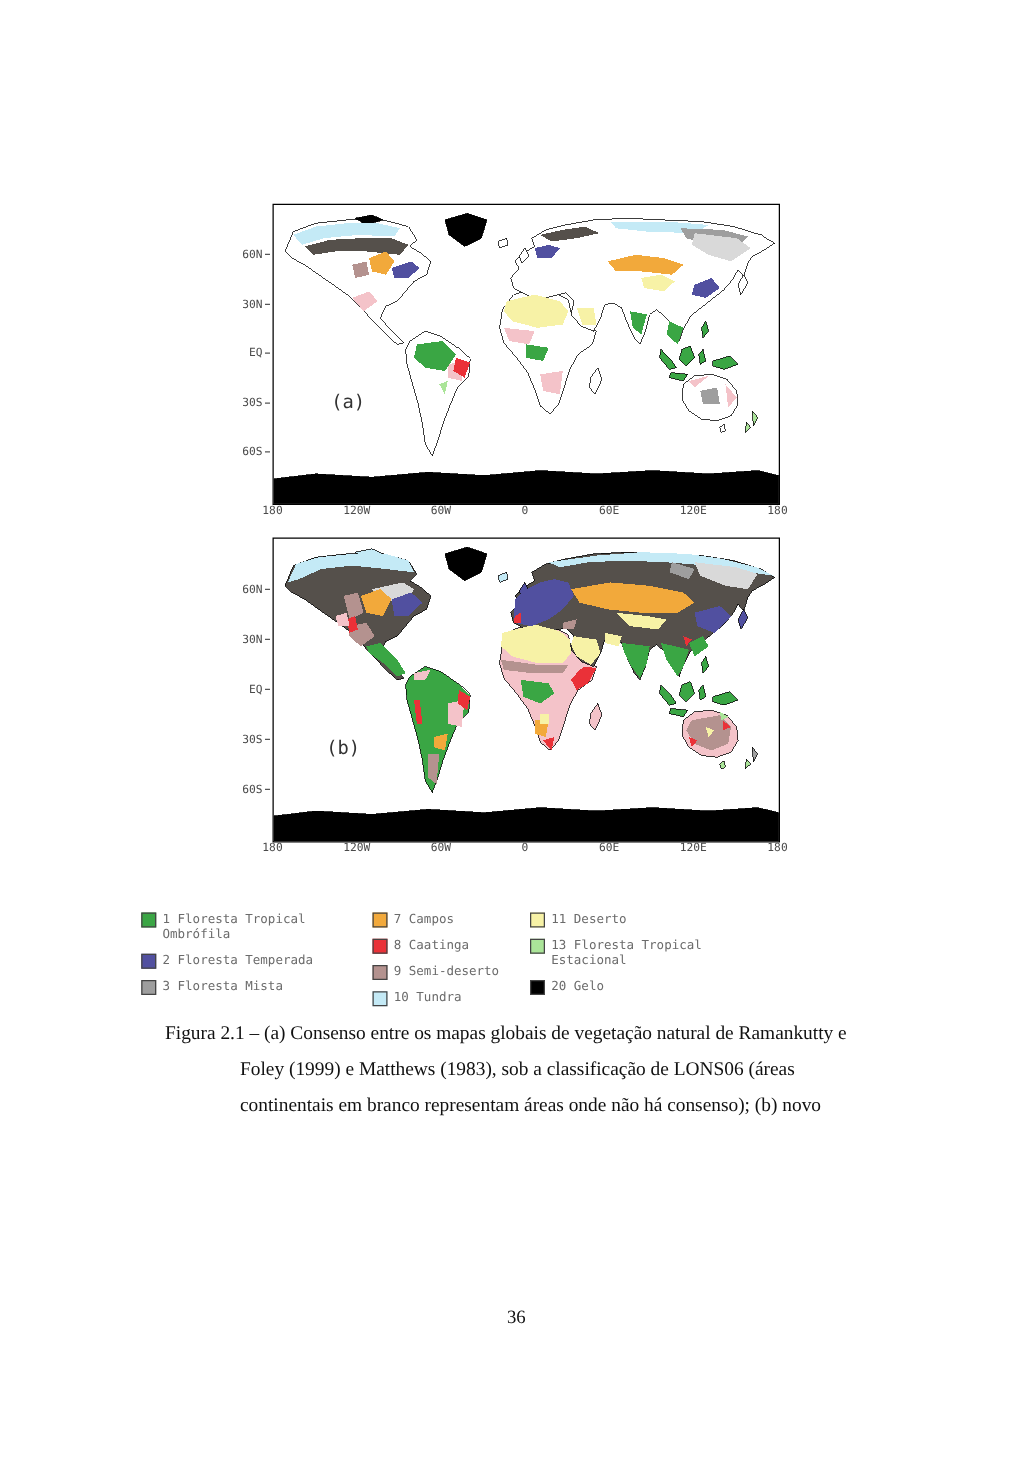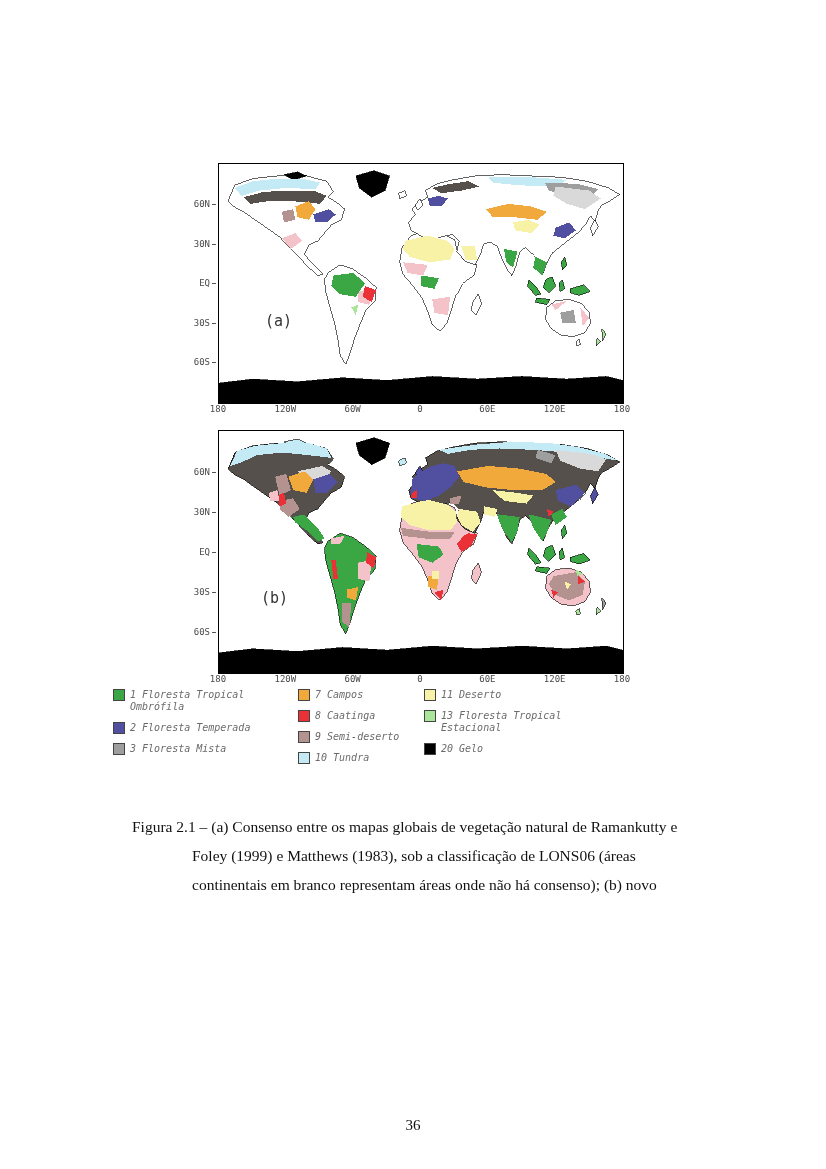--- a/index.html
+++ b/index.html
@@ -12,34 +12,34 @@
   #panelB{left:218px;top:430px;width:404px;height:242px;}
   .ylab{position:absolute;right:calc(100% + 3px);width:34px;text-align:right;
         font-family:"DejaVu Sans Mono", monospace;font-size:9px;color:#4a4a4a;line-height:9px;}
   .ylab i{display:inline-block;width:4px;height:1px;background:#555;vertical-align:middle;margin-left:2px;}
   .panel-label{position:absolute;font-family:"DejaVu Sans Mono", monospace;font-size:15px;color:#333;}
   .xaxis{position:absolute;left:218px;width:404px;height:12px;}
   #xaxisA{top:405px;} #xaxisB{top:675px;}
   .xaxis span{position:absolute;transform:translateX(-50%);font-family:"DejaVu Sans Mono", monospace;
         font-size:9px;color:#4a4a4a;line-height:9px;}
   
-  .legend{position:absolute;left:113px;top:689px;width:612px;display:flex;font-style:italic;}
+  .legend{position:absolute;left:113px;top:730px;width:612px;display:flex;}
   .legend-col{display:flex;flex-direction:column;}
   .legend-col.c1{width:185px;} .legend-col.c2{width:132px;} .legend-col.c3{width:126px;} .legend-col.c4{width:165px;}
   .legend-item{display:flex;align-items:flex-start;margin-bottom:9px;}
   .legend-swatch{flex:0 0 auto;width:10px;height:10px;border:1px solid #444;margin-right:5px;margin-top:0px;}
   .legend-label{font-family:"DejaVu Sans Mono", monospace;font-size:10px;line-height:12px;color:#6b6b6b;}
   .c1 .legend-label{max-width:125px;} .c2 .legend-label{max-width:100px;}
   .c3 .legend-label{max-width:112px;} .c4 .legend-label{max-width:132px;}
   
   .caption{position:absolute;left:132px;top:812px;width:604px;font-size:15.5px;line-height:29px;}
   .caption .cl{white-space:nowrap;}
   .caption .cl.cont{margin-left:60px;}
   
-  .pageno{position:absolute;left:0;top:1117px;width:826px;text-align:center;font-size:15px;}
+  .pageno{position:absolute;left:0;top:1046px;width:826px;text-align:center;font-size:15px;}
 </style>
 </head>
 <body>
 
 <div class="page">
 
   <svg width="0" height="0" style="position:absolute">
     <defs>
       <path id="sh-na" d="M8,28 L14,16 30,11 52,9 78,9 96,13 102,21 97,25 105,29 112,34 109,42 100,46 94,52 88,58 80,61 76,68 82,74 88,79 93,83 88,84 80,78 71,70 62,62 54,55 44,49 32,42 22,36 13,32 Z"></path>
       <path id="sh-arctic" d="M58,8 L70,6 78,9 66,12 Z"></path>

